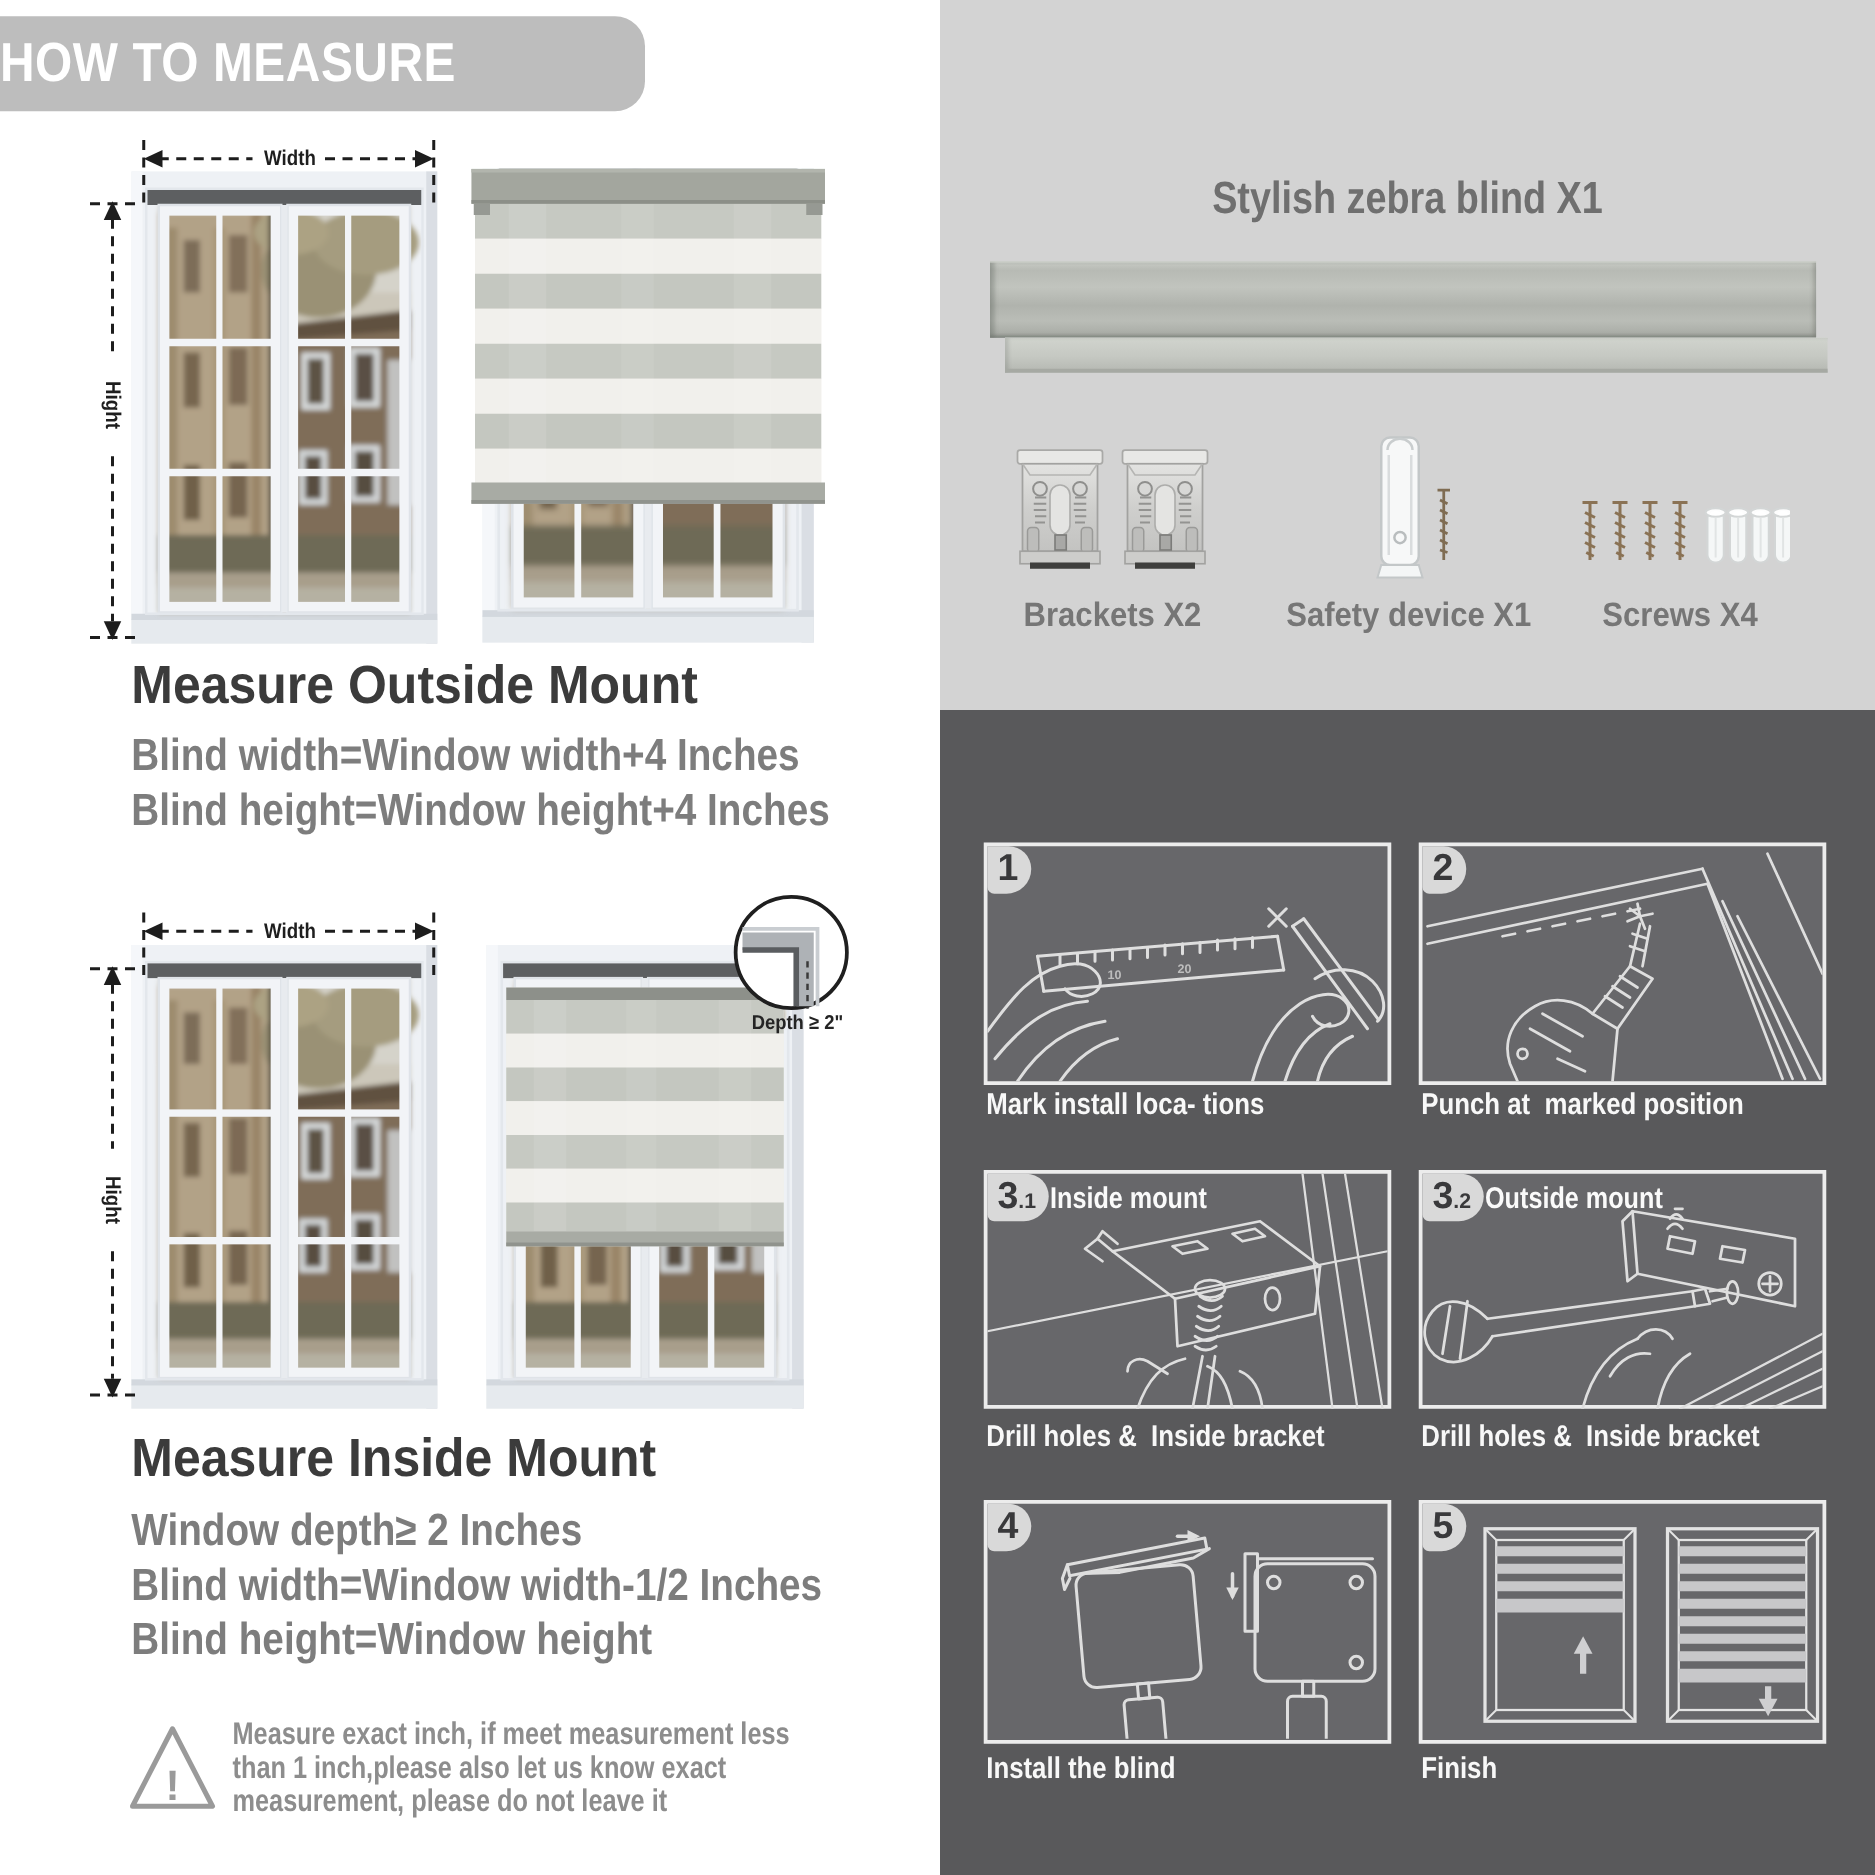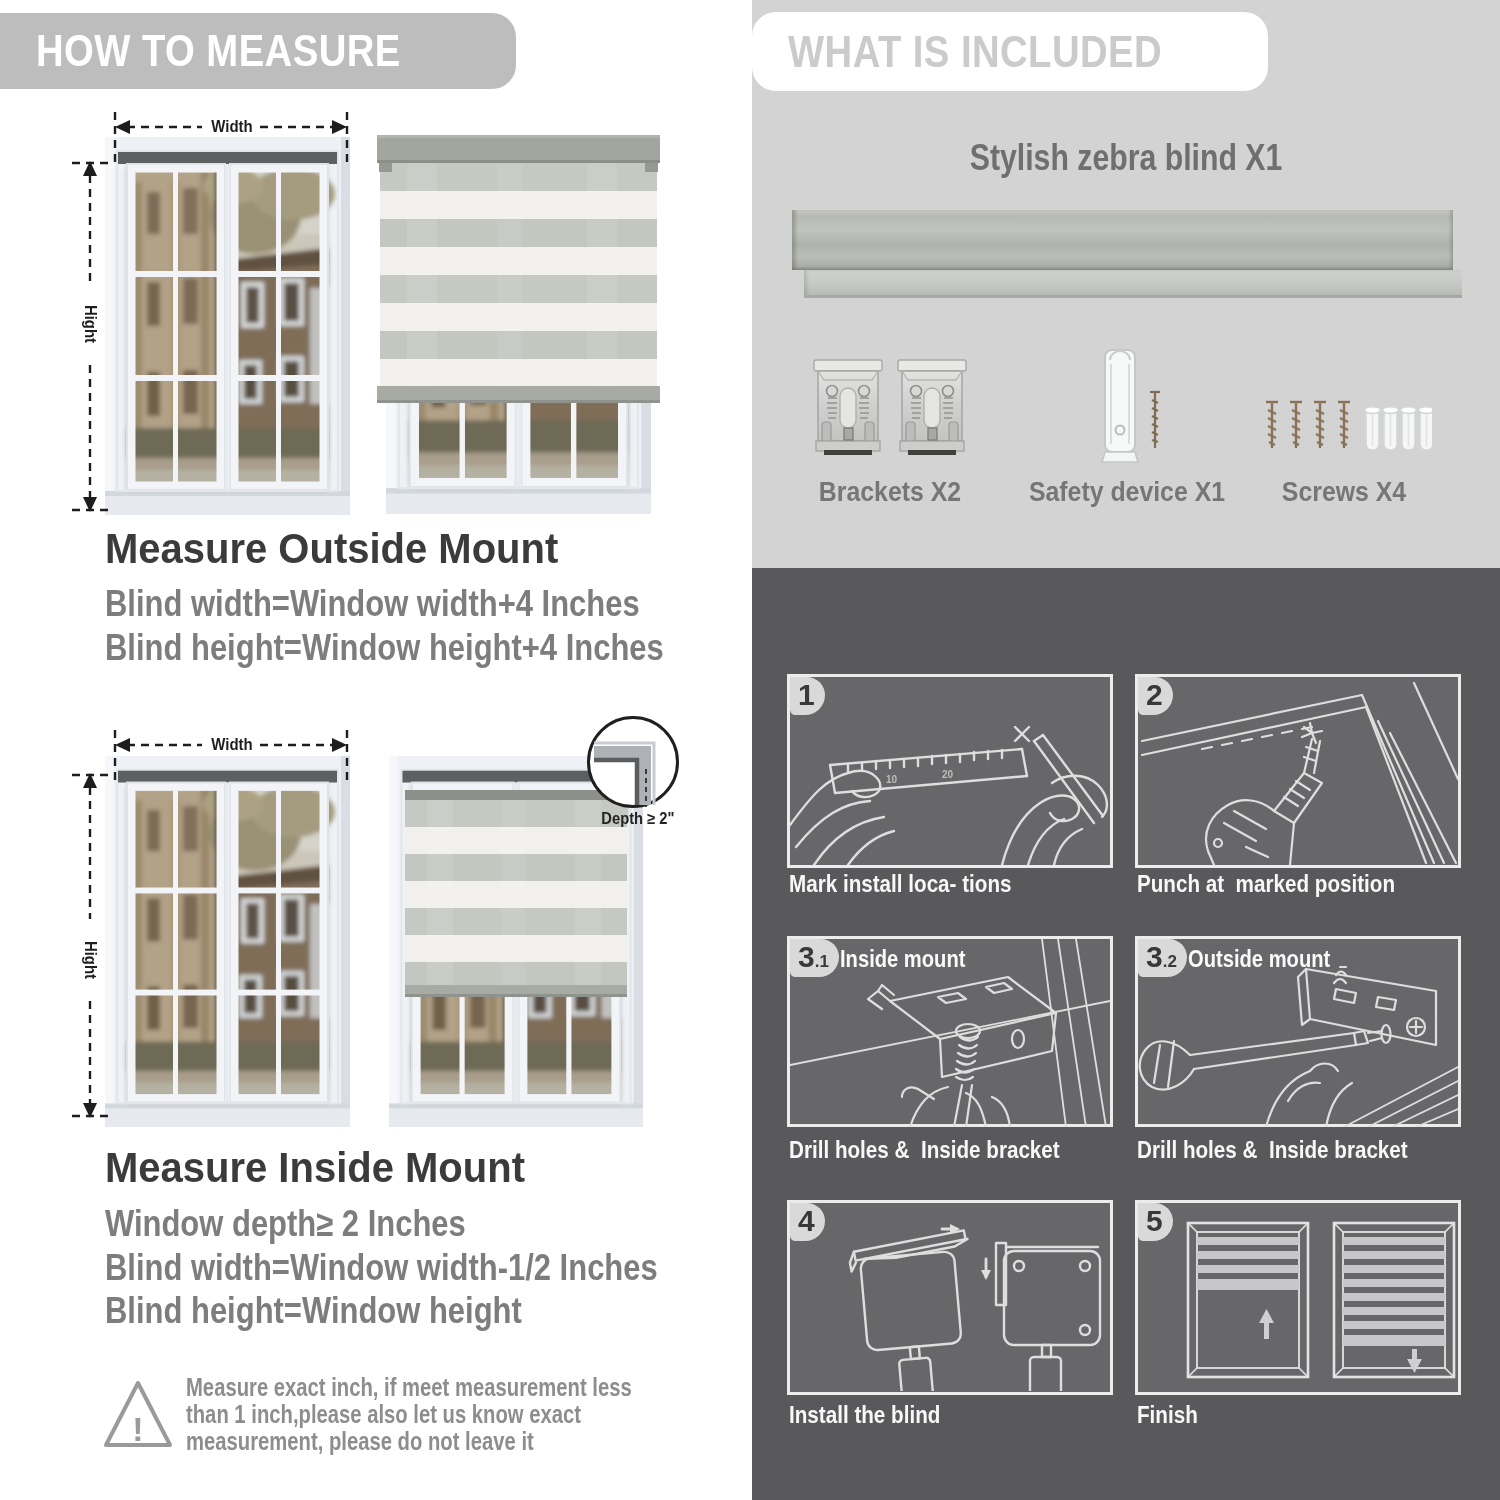--- a/index.html
+++ b/index.html
@@ -9,21 +9,21 @@
   .abs { position:absolute; }
 
   
   .cxl { display:inline-block; transform:scaleX(0.87); transform-origin:0 50%; white-space:pre; }
   .cxc { transform:scaleX(0.88); transform-origin:50% 50%; }
   .cxr { transform:scaleX(0.92); transform-origin:100% 50%; }
 
   
   .banner-how { left:0; top:13px; width:516px; height:76px; background:#bdbdbd;
     border-radius:0 24px 24px 0; color:#ffffff; font-size:44px; font-weight:bold;
-    line-height:76px; padding-left:36px; letter-spacing:0.5px; }
+    line-height:76px; letter-spacing:0.5px; }
   .banner-included { left:752px; top:12px; width:516px; height:79px; background:#ffffff;
     border-radius:24px; color:#cbcbcb; font-size:44px; font-weight:bold;
     line-height:79px; padding-left:36px; letter-spacing:0.5px; }
   .banner-mount { left:752px; top:578px; width:614px; height:80px; background:#ffffff;
     border-radius:24px; color:#48484a; font-size:44px; font-weight:bold;
     line-height:80px; padding-left:36px; letter-spacing:0.5px; }
 
   
   .measure-heading { color:#3b3b3b; font-size:43px; font-weight:bold; line-height:49px;
     transform:scaleX(0.93); transform-origin:0 0; white-space:pre; }
@@ -321,21 +321,20 @@
     <path d="M38,7 L70,69 L6,69 Z" fill="none" stroke="#9a9a9a" stroke-width="4" stroke-linejoin="round"></path>
   </svg>
   <div class="abs warn-mark" style="left:100px; top:1410px; width:76px; text-align:center;">!</div>
   <div class="abs warn-text" style="left:186px; top:1374px; width:560px;">
     <span>Measure exact inch, if meet measurement less</span>
     <span>than 1 inch,please also let us know exact</span>
     <span>measurement, please do not leave it</span>
   </div>
 
   <div class="abs panel-included"></div>
-  <div class="abs banner-included"><span class="cxl">WHAT IS INCLUDED</span></div>
   <div class="abs blind-title">Stylish zebra blind X1</div>
   <div class="abs headrail-top"></div>
   <div class="abs headrail-bottom"></div>
 
   <svg class="abs" style="left:810px; top:356px;" width="160" height="102" viewBox="0 0 160 102">
     <g transform="translate(4,2)">
         <use href="#bracketSym"></use>
       </g>
     <g transform="translate(88,2)">
         <use href="#bracketSym"></use>

